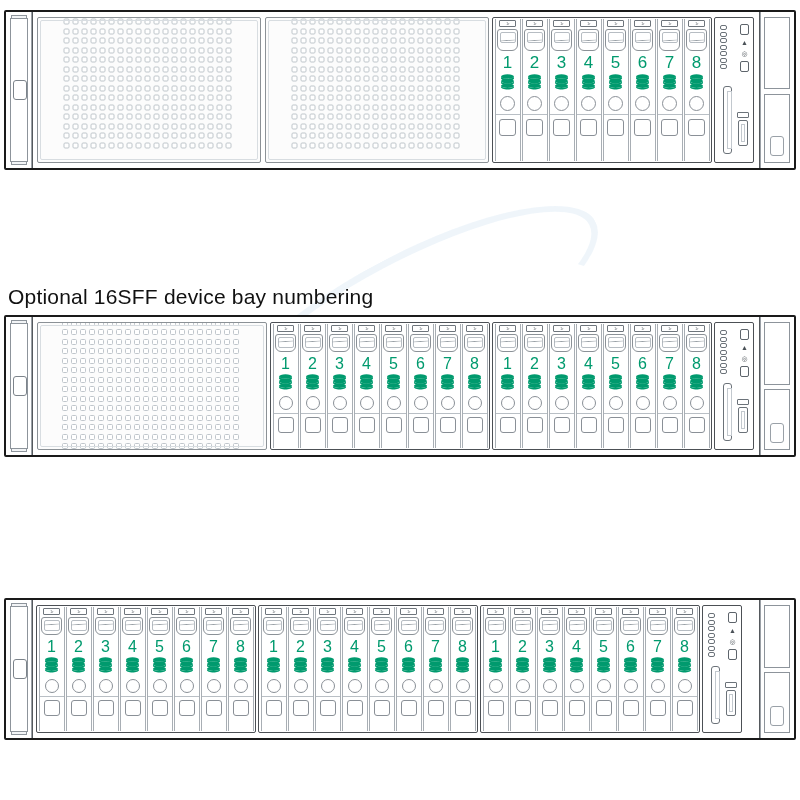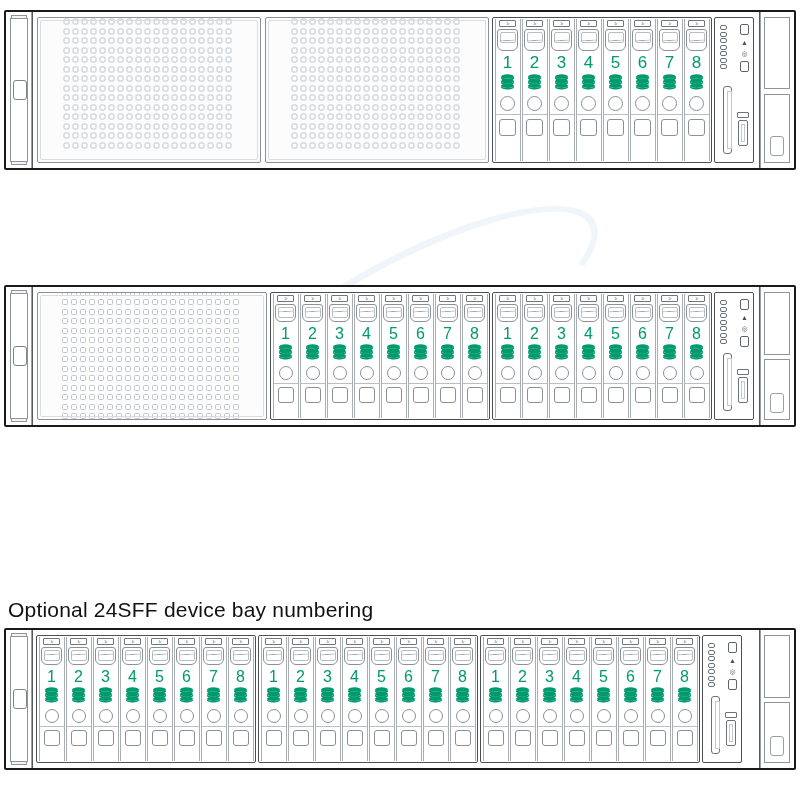--- a/index.html
+++ b/index.html
@@ -1008,20 +1008,21 @@
     <div class="ctrl-usb"></div>
   </div>
       </div>
       <div class="endcap">
         <div class="pane top"></div>
         <div class="pane bot"></div>
       </div>
     </div>
   </div>
       <div class="section" style="top:285px">
+    <div class="sec-title">Optional 16SFF device bay numbering</div>
     <div class="chassis short">
       <div class="hbar-top"></div>
       <div class="hbar-bot"></div>
       <div class="ear">
         <div class="ear-bar t"></div>
         <div class="ear-latch"></div>
         <div class="ear-bar b"></div>
       </div>
       <div class="body">
         <div class="blank" style="width:230px">
@@ -1655,21 +1656,20 @@
     <div class="ctrl-usb"></div>
   </div>
       </div>
       <div class="endcap">
         <div class="pane top"></div>
         <div class="pane bot"></div>
       </div>
     </div>
   </div>
       <div class="section" style="top:598px">
-    <div class="sec-title">Optional 24SFF device bay numbering</div>
     <div class="chassis short">
       <div class="hbar-top"></div>
       <div class="hbar-bot"></div>
       <div class="ear">
         <div class="ear-bar t"></div>
         <div class="ear-latch"></div>
         <div class="ear-bar b"></div>
       </div>
       <div class="body">
 

